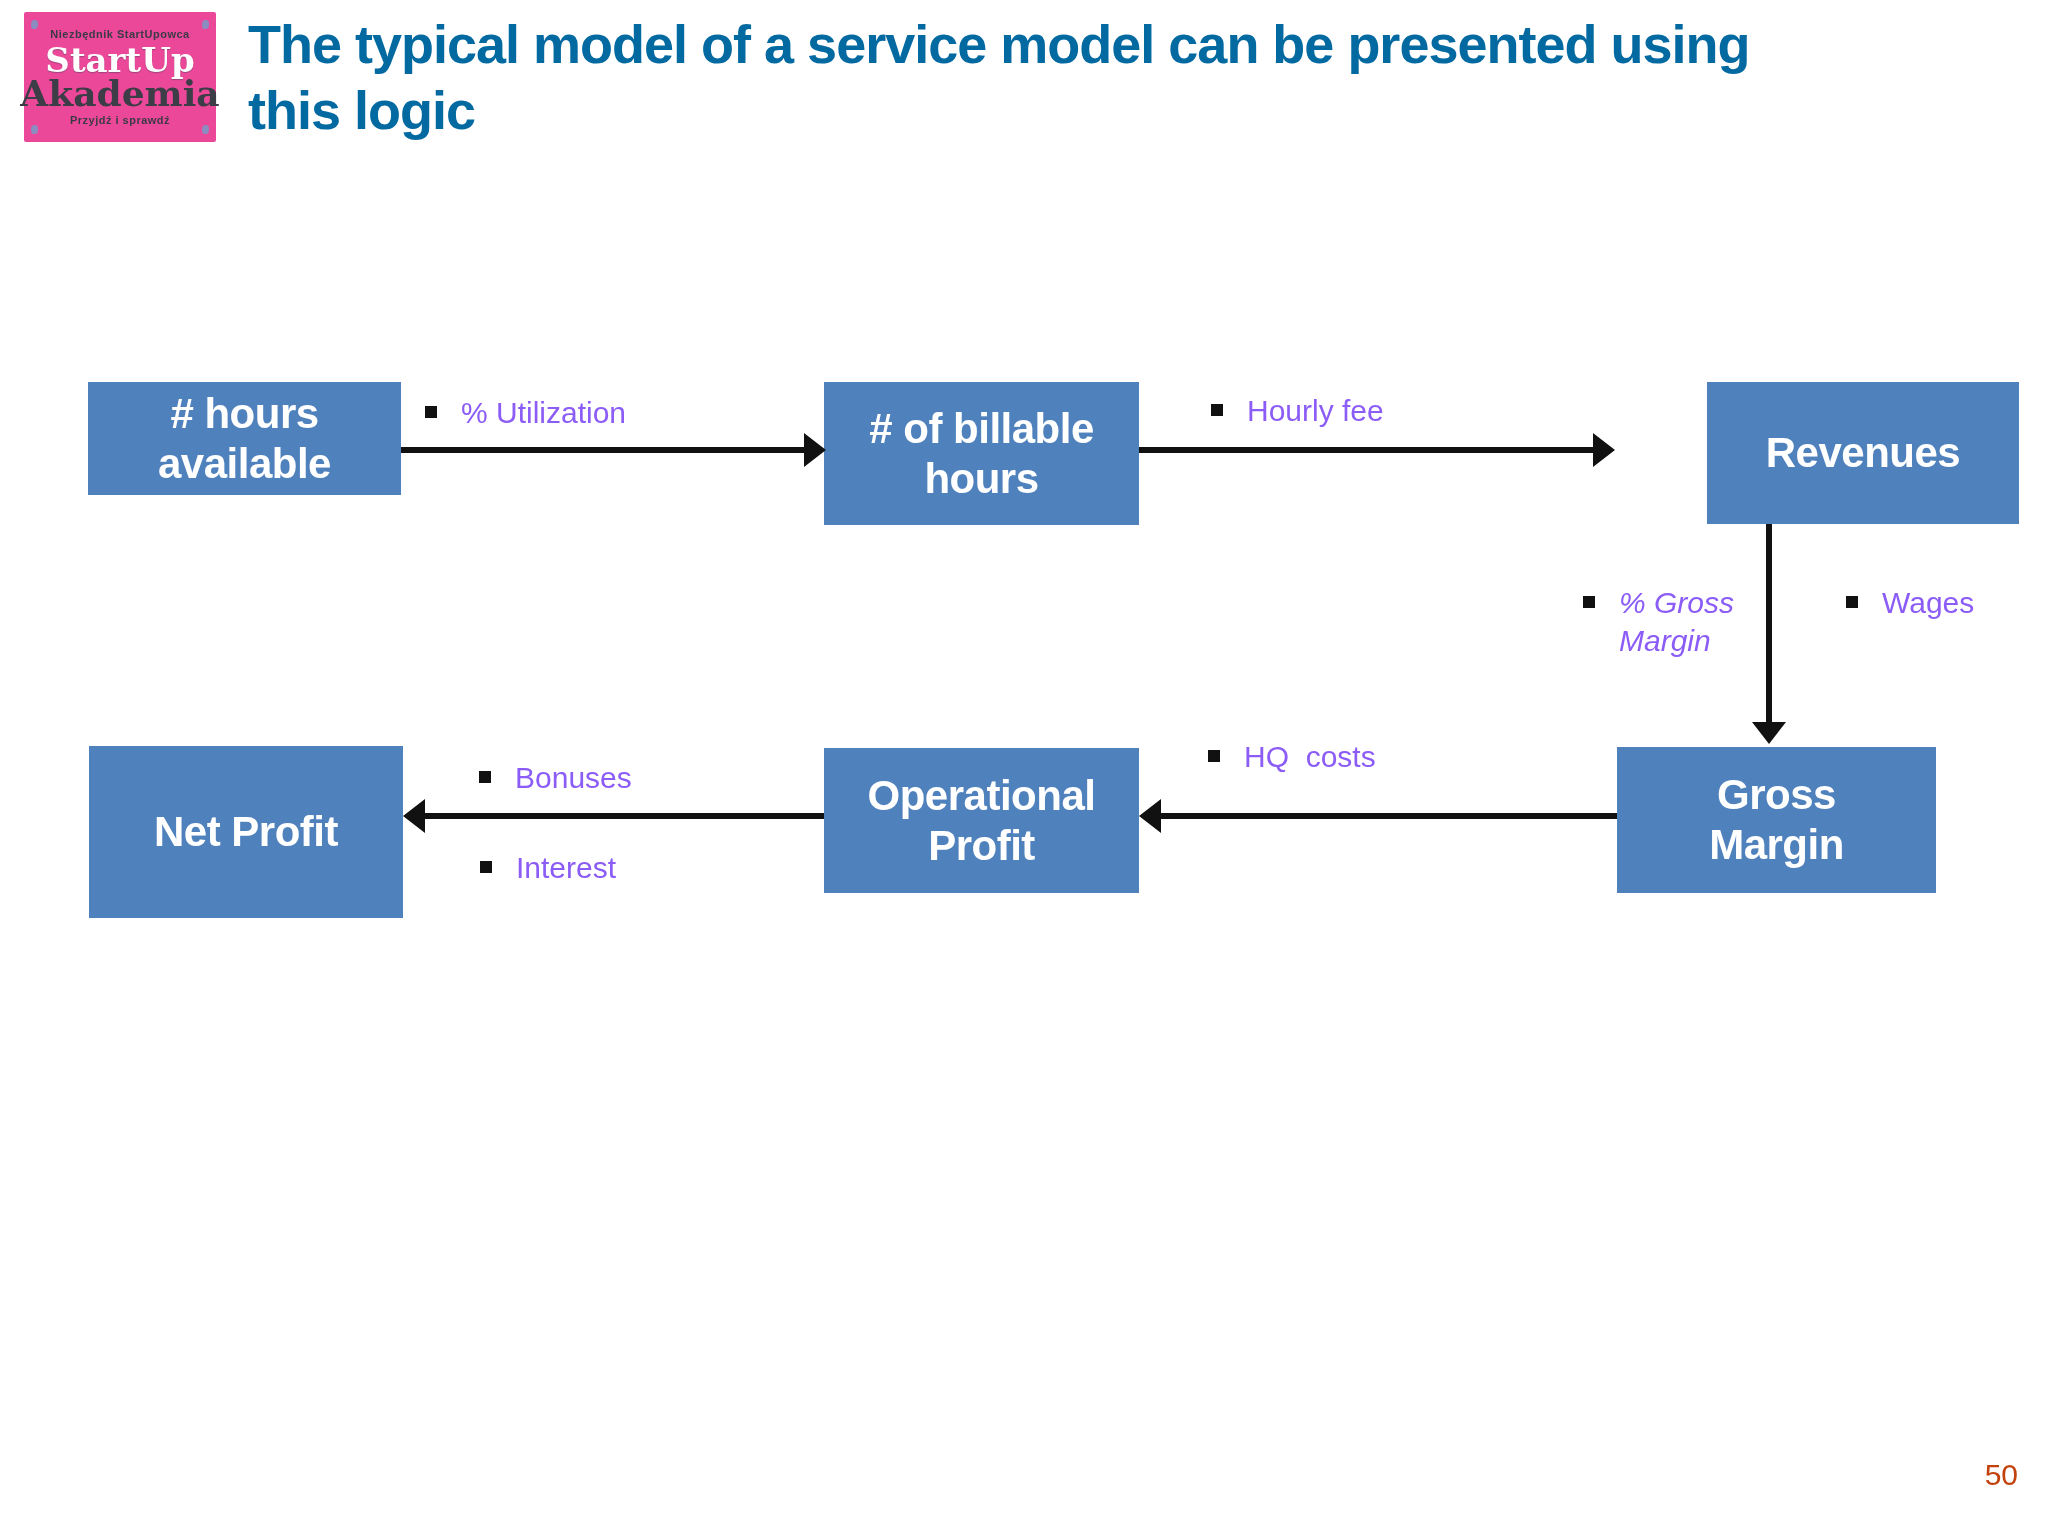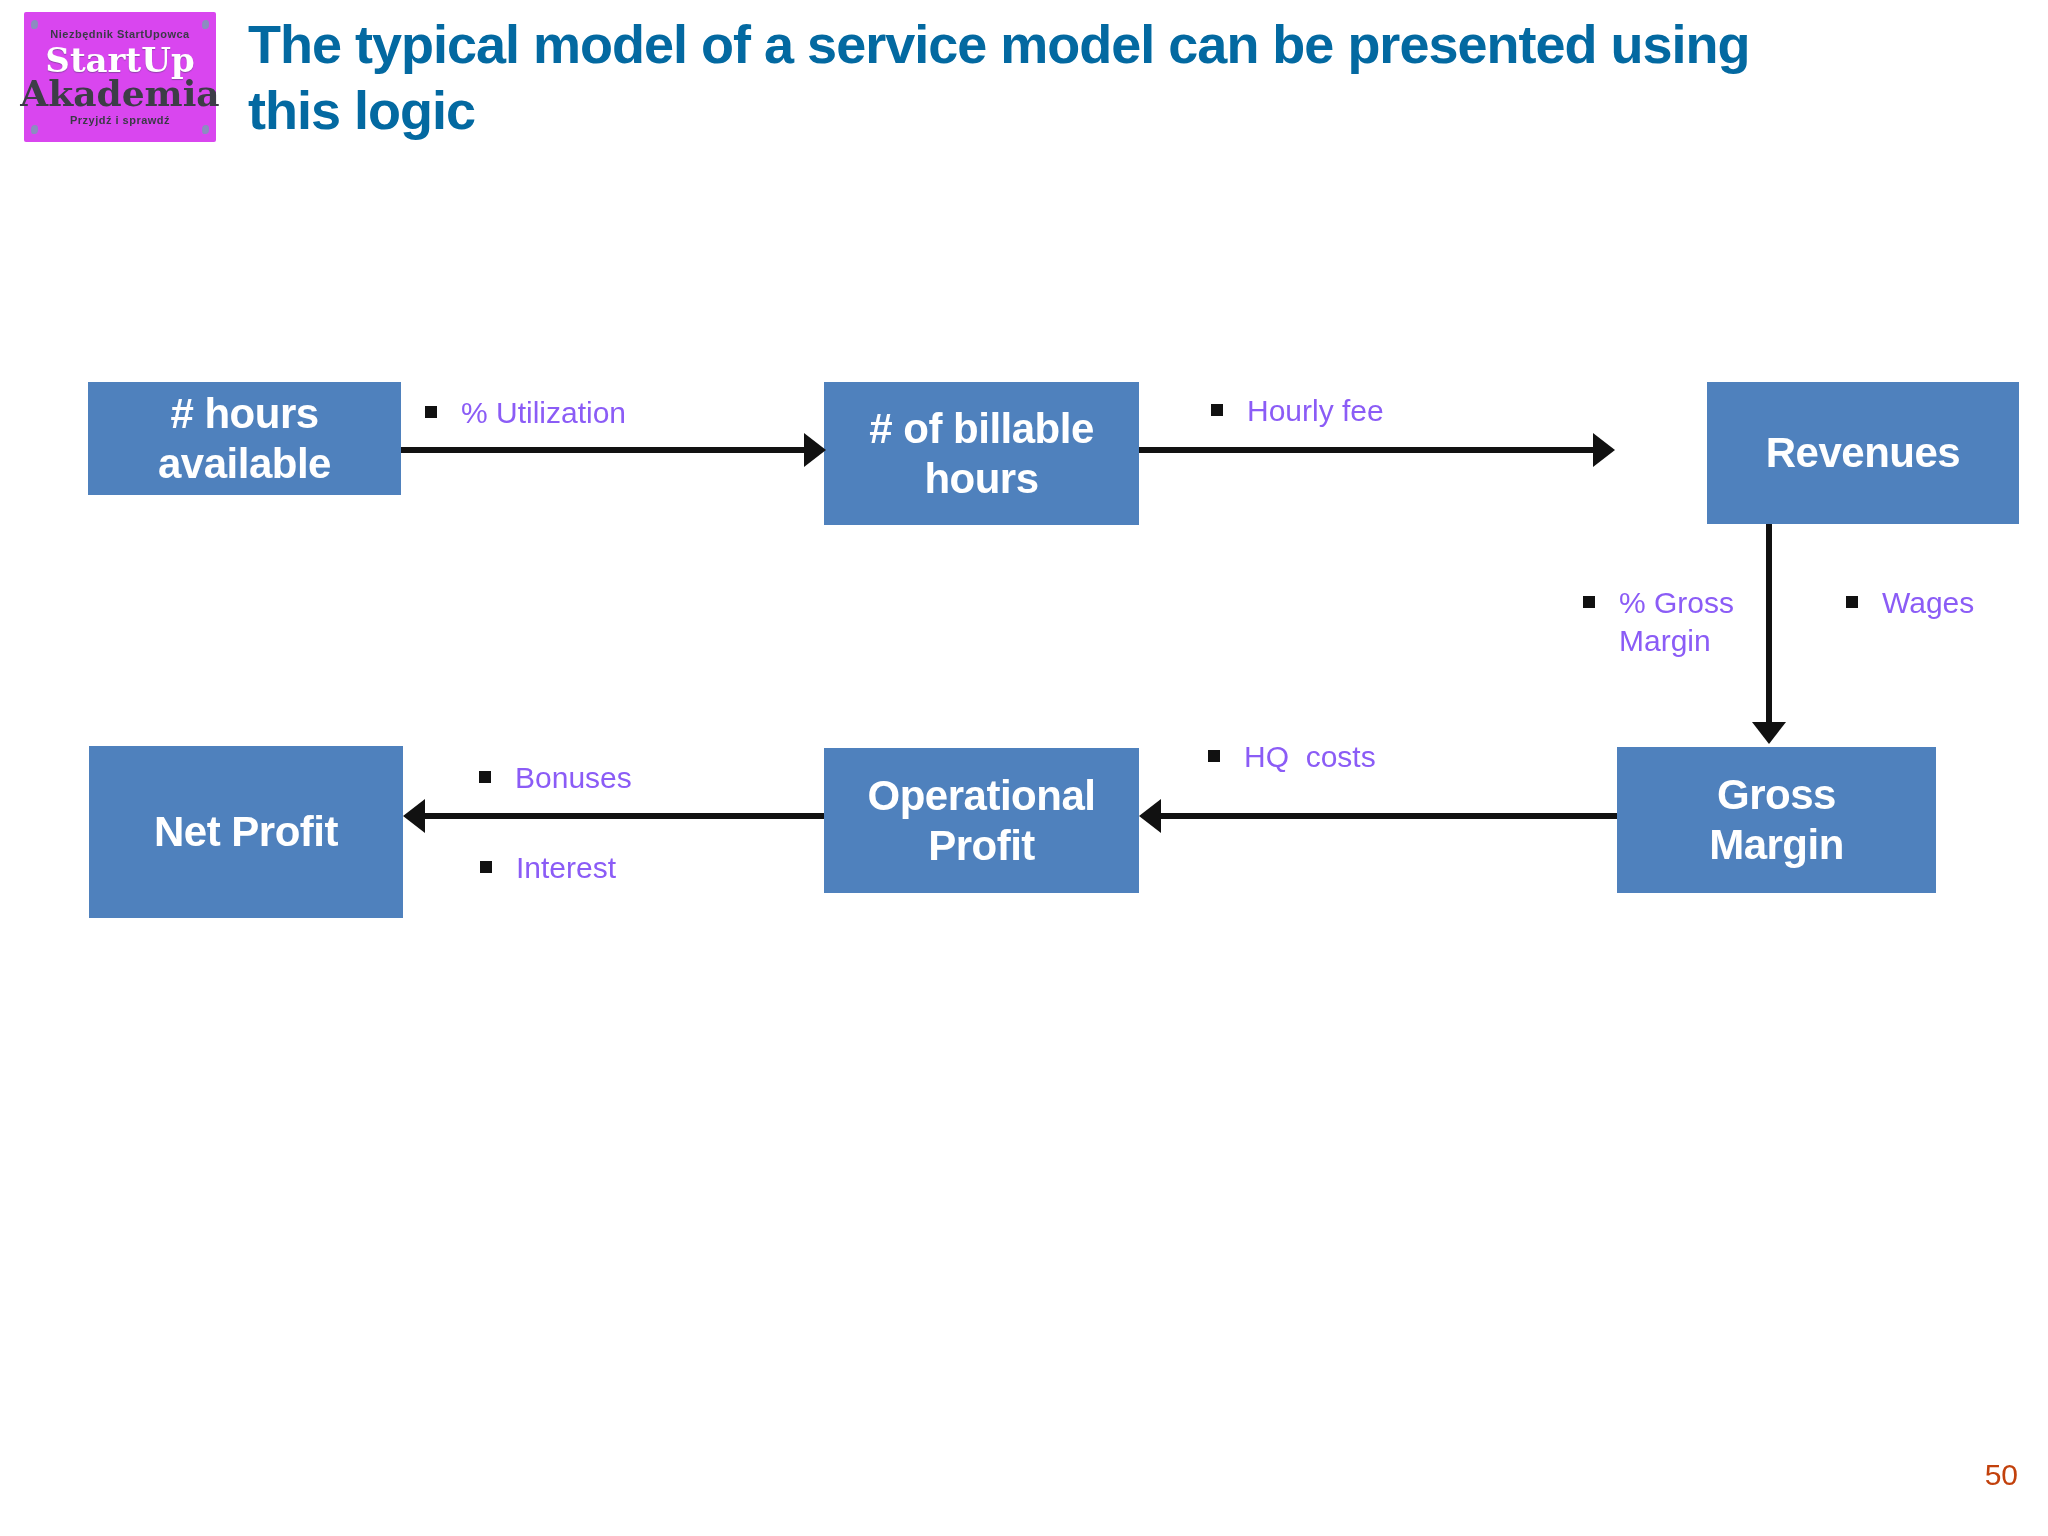--- a/index.html
+++ b/index.html
@@ -14,21 +14,21 @@
     height: 1536px;
     background: #ffffff;
     overflow: hidden;
   }
 
   
   .logo {
     position: absolute;
     left: 24px; top: 12px;
     width: 192px; height: 130px;
-    background: #d946ef;
+    background: #ec4899;
     border-radius: 2px;
     display: flex;
     flex-direction: column;
     align-items: center;
     justify-content: center;
     text-align: center;
   }
   .logo .tag {
     font-size: 11px;
     font-weight: bold;
@@ -136,21 +136,21 @@
     background: #111111;
     margin-top: 12px;
     flex: 0 0 auto;
   }
   .edge-label .txt {
     margin-left: 24px;
     white-space: pre-wrap;
   }
   .l-utilization { left: 425px;  top: 394px; }
   .l-hourlyfee   { left: 1211px; top: 392px; }
-  .l-grosspct    { left: 1583px; top: 584px; }
+  .l-grosspct    { left: 1583px; top: 584px; font-style: italic; }
   .l-wages       { left: 1846px; top: 584px; }
   .l-hqcosts     { left: 1208px; top: 738px; }
   .l-bonuses     { left: 479px;  top: 759px; }
   .l-interest    { left: 480px;  top: 849px; }
 
   
   .page-number {
     position: absolute;
     right: 30px; top: 1458px;
     font-size: 30px;

